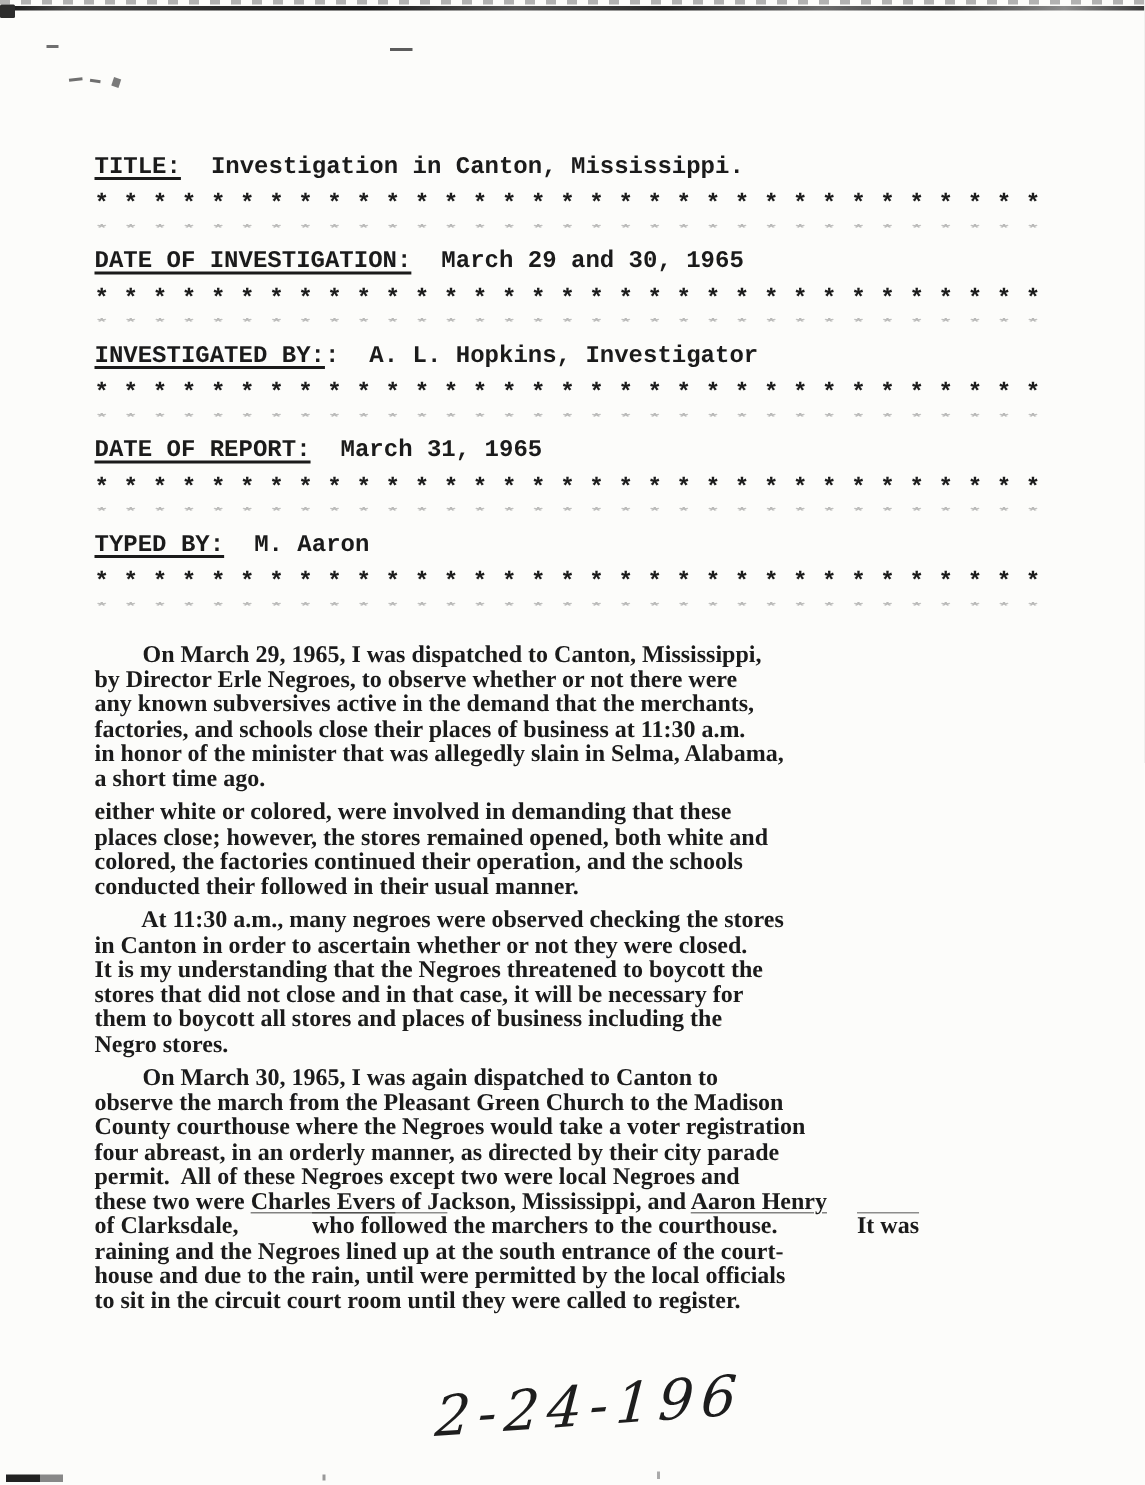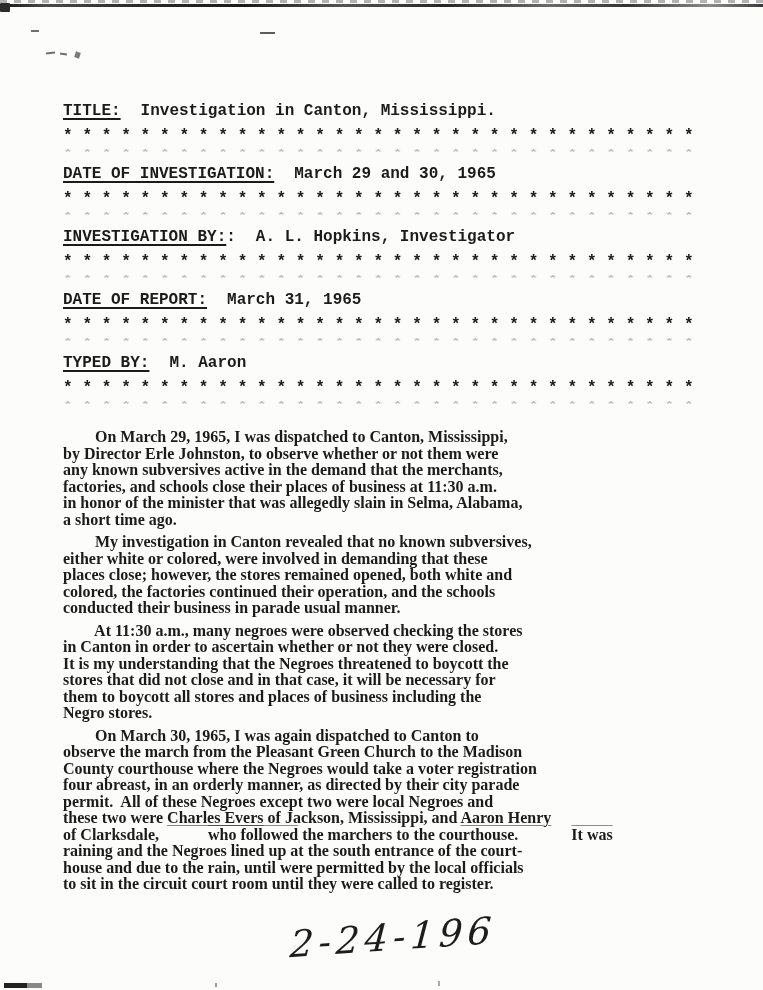--- a/index.html
+++ b/index.html
@@ -104,45 +104,44 @@
   <div class="scan-bottom-tick2"></div>
 
   <div class="content">
     <div id="header-block">
         <div class="hrow"><span class="hlabel">TITLE:</span><span class="hvalue">Investigation in Canton, Mississippi.</span></div>
         <div class="sep">* * * * * * * * * * * * * * * * * * * * * * * * * * * * * * * * *</div>
         <div class="ghost"><span>* * * * * * * * * * * * * * * * * * * * * * * * * * * * * * * * *</span></div>
         <div class="hrow"><span class="hlabel">DATE OF INVESTIGATION:</span><span class="hvalue">March 29 and 30, 1965</span></div>
         <div class="sep">* * * * * * * * * * * * * * * * * * * * * * * * * * * * * * * * *</div>
         <div class="ghost"><span>* * * * * * * * * * * * * * * * * * * * * * * * * * * * * * * * *</span></div>
-        <div class="hrow"><span class="hlabel">INVESTIGATION BY:</span><span class="hsuffix">:</span><span class="hvalue">A. L. Hopkins, Investigator</span></div>
+        <div class="hrow"><span class="hlabel">INVESTIGATED BY:</span><span class="hsuffix">:</span><span class="hvalue">A. L. Hopkins, Investigator</span></div>
         <div class="sep">* * * * * * * * * * * * * * * * * * * * * * * * * * * * * * * * *</div>
         <div class="ghost"><span>* * * * * * * * * * * * * * * * * * * * * * * * * * * * * * * * *</span></div>
         <div class="hrow"><span class="hlabel">DATE OF REPORT:</span><span class="hvalue">March 31, 1965</span></div>
         <div class="sep">* * * * * * * * * * * * * * * * * * * * * * * * * * * * * * * * *</div>
         <div class="ghost"><span>* * * * * * * * * * * * * * * * * * * * * * * * * * * * * * * * *</span></div>
         <div class="hrow"><span class="hlabel">TYPED BY:</span><span class="hvalue">M. Aaron</span></div>
         <div class="sep">* * * * * * * * * * * * * * * * * * * * * * * * * * * * * * * * *</div>
         <div class="ghost"><span>* * * * * * * * * * * * * * * * * * * * * * * * * * * * * * * * *</span></div>
       </div>
     <div id="body-block">
         <div class="para">
           <div class="line">        On March 29, 1965, I was dispatched to Canton, Mississippi,</div>
-          <div class="line">by Director Erle Johnston, to observe whether or not them were</div>
+          <div class="line">by Director Erle Negroes, to observe whether or not there were</div>
           <div class="line">any known subversives active in the demand that the merchants,</div>
           <div class="line">factories, and schools close their places of business at 11:30 a.m.</div>
           <div class="line">in honor of the minister that was allegedly slain in Selma, Alabama,</div>
           <div class="line">a short time ago.</div>
         </div>
         <div class="para">
-          <div class="line">        My investigation in Canton revealed that no known subversives,</div>
           <div class="line">either white or colored, were involved in demanding that these</div>
           <div class="line">places close; however, the stores remained opened, both white and</div>
           <div class="line">colored, the factories continued their operation, and the schools</div>
-          <div class="line">conducted their business in parade usual manner.</div>
+          <div class="line">conducted their followed in their usual manner.</div>
         </div>
         <div class="para">
           <div class="line">        At 11:30 a.m., many negroes were observed checking the stores</div>
           <div class="line">in Canton in order to ascertain whether or not they were closed.</div>
           <div class="line">It is my understanding that the Negroes threatened to boycott the</div>
           <div class="line">stores that did not close and in that case, it will be necessary for</div>
           <div class="line">them to boycott all stores and places of business including the</div>
           <div class="line">Negro stores.</div>
         </div>
         <div class="para">

